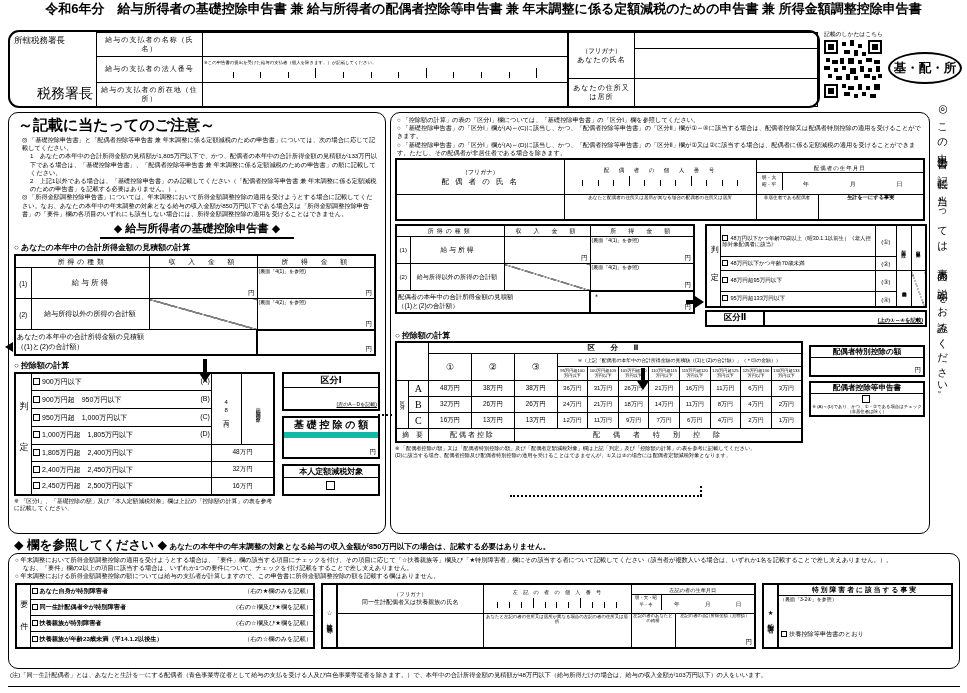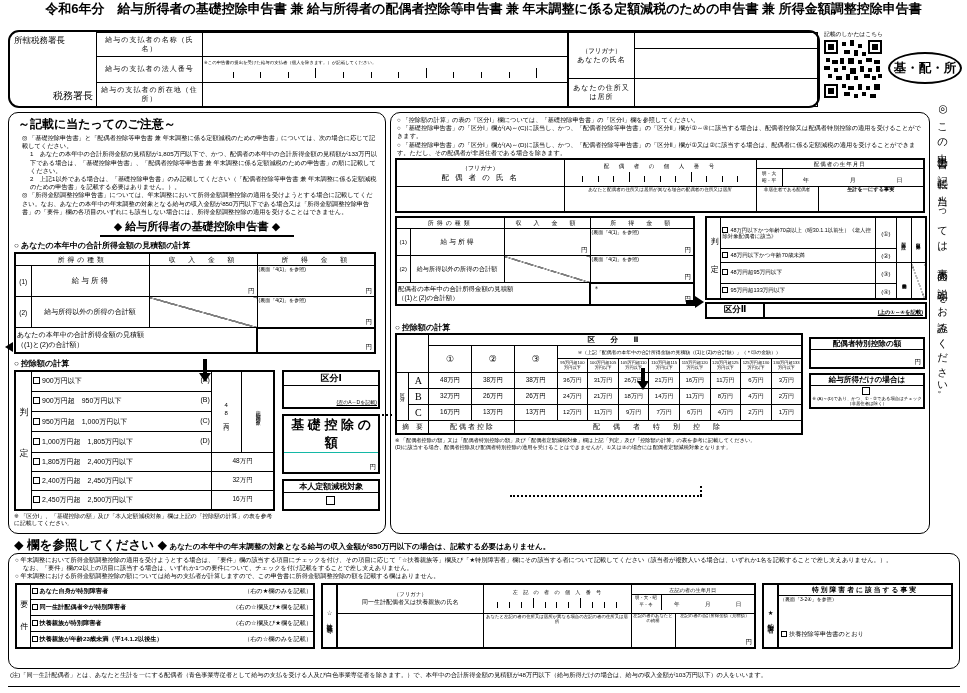--- a/index.html
+++ b/index.html
@@ -34,21 +34,21 @@
 .lbl-spread{font-size:7px;letter-spacing:1px;text-align:center;line-height:1.2}
 </style>
 </head>
 <body>
 
 <div class="abs b c" style="left:0;top:6;width:967px;font-size:13px">令和6年分　給与所得者の基礎控除申告書 兼 給与所得者の配偶者控除等申告書 兼 年末調整に係る定額減税のための申告書 兼 所得金額調整控除申告書</div>
 
 <div class="abs bx flex" style="left:8;left:8px;top:30px;width:812px;height:78px">
   <div class="rel" style="width:86px;flex:none">
     <span class="abs" style="left:4px;top:3px;font-size:8.5px">所轄税務署長</span>
-    <span class="abs" style="right:3px;bottom:3px;font-size:10px">税務署長</span>
+    <span class="abs" style="right:3px;bottom:3px;font-size:14px">税務署長</span>
   </div>
   <table class="t" style="width:472px;flex:none;height:74px;margin-top:0">
     <colgroup>
         <col style="width:106px">
         <col>
       </colgroup>
     <tbody>
         <tr style="height:24px">
       <td class="lbl-spread">給与の支払者の名称（氏名）</td>
       <td></td>
@@ -153,21 +153,21 @@
         <rect x="10" y="26" width="3" height="2"></rect>
       <rect x="15" y="27" width="2" height="2"></rect>
         <rect x="19" y="26" width="2" height="2"></rect>
         <rect x="23" y="27" width="3" height="2"></rect>
     </g>
   </svg>
 </div>
 <div class="abs c b" style="left:888px;top:52px;width:74px;height:32px;border:2.5px solid #000;border-radius:50%;line-height:28px;font-size:12.5px">基・配・所</div>
 
 <div class="abs" style="left:8px;top:112px;width:378px;height:422px;border:1.5px solid #000;border-radius:10px;padding:3px 5px">
-  <div class="b" style="font-size:12px;margin-left:4px">～記載に当たってのご注意～</div>
+  <div class="b" style="font-size:15px;margin-left:4px">～記載に当たってのご注意～</div>
   <div class="note" style="padding:1px 2px 0 8px">
     <p>◎ 「基礎控除申告書」と「配偶者控除等申告書 兼 年末調整に係る定額減税のための申告書」については、次の場合に応じて記載してください。</p>
     <p style="padding-left:8px">1　あなたの本年中の合計所得金額の見積額が1,805万円以下で、かつ、配偶者の本年中の合計所得金額の見積額が133万円以下である場合は、「基礎控除申告書」、「配偶者控除等申告書 兼 年末調整に係る定額減税のための申告書」の順に記載してください。</p>
     <p style="padding-left:8px">2　上記1以外である場合は、「基礎控除申告書」のみ記載してください（「配偶者控除等申告書 兼 年末調整に係る定額減税のための申告書」を記載する必要はありません。）。</p>
     <p>◎ 「所得金額調整控除申告書」については、年末調整において所得金額調整控除の適用を受けようとする場合に記載してください。なお、あなたの本年中の年末調整の対象となる給与の収入金額が850万円以下である場合又は「所得金額調整控除申告書」の「要件」欄の各項目のいずれにも該当しない場合には、所得金額調整控除の適用を受けることはできません。</p>
   </div>
   <div class="c" style="margin:3px 0 3px"><span class="secline b" style="font-size:11px">◆ 給与所得者の基礎控除申告書 ◆</span></div>
 
   <div class="b" style="font-size:8px;margin:1px 0">○ あなたの本年中の合計所得金額の見積額の計算</div>
   <table class="t thick" style="width:362px;border:2px solid #000">
@@ -262,21 +262,21 @@
     </tbody>
       </table>
     <div style="width:98px;margin-left:7px">
       <div style="border:2px solid #000">
         <div class="c b" style="font-size:9px;border-bottom:1px solid #000">区分Ⅰ</div>
         <div class="rel" style="height:21px">
             <span class="abs tiny" style="right:1px;bottom:1px;text-decoration:underline">(左のA～Dを記載)</span>
           </div>
       </div>
       <div style="border:2px solid #000;margin-top:5px">
-        <div class="c b" style="font-size:13px;border-bottom:1px solid #14b8a6">基 礎 控 除 の 額</div>
+        <div class="c b" style="font-size:10px;border-bottom:6px solid #14b8a6">基 礎 控 除 の 額</div>
         <div class="rel" style="height:19px">
             <span class="yen">円</span>
           </div>
       </div>
       <div style="border:2px solid #000;margin-top:5px">
         <div class="c b" style="font-size:8px;border-bottom:1px solid #000">本人定額減税対象</div>
         <div class="c" style="height:16px;padding-top:3px"><span class="cb" style="width:9px;height:9px"></span></div>
       </div>
     </div>
   </div>
@@ -290,21 +290,21 @@
     <p>○ 「基礎控除申告書」の「区分Ⅰ」欄が(A)～(D)に該当し、かつ、「配偶者控除等申告書」の「区分Ⅱ」欄が①又は②に該当する場合は、配偶者に係る定額減税の適用を受けることができます。ただし、その配偶者が非居住者である場合を除きます。</p>
   </div>
   <table class="t thick" style="width:530px;border:2px solid #000">
     <colgroup>
         <col style="width:168px">
         <col style="width:192px">
         <col style="width:62px">
         <col>
       </colgroup>
     <tbody>
-        <tr style="height:28px">
+        <tr style="height:36px">
       <td class="c">
         <div style="font-size:6px">（フリガナ）</div>
         <div style="font-size:7.5px;letter-spacing:2px">配 偶 者 の 氏 名</div>
       </td>
       <td>
         <div class="c" style="font-size:5.5px;letter-spacing:2px">配　偶　者　の　個　人　番　号</div>
         <div class="ticks">
               <i></i>
               <i></i>
               <i></i>
@@ -549,21 +549,21 @@
       </div>
     </div>
     <div style="width:116px;margin-left:6px">
       <div style="border:2px solid #000;margin-top:4px">
         <div class="c b" style="font-size:7.6px;border-bottom:1px solid #000">配偶者特別控除の額</div>
         <div class="rel" style="height:17px">
             <span class="yen">円</span>
           </div>
       </div>
       <div style="border:2px solid #000;margin-top:4px">
-        <div class="c b" style="font-size:7.6px;border-bottom:1px solid #000">給与所得だけの場合は</div>
+        <div class="c b" style="font-size:7.6px;border-bottom:1px solid #000">配偶者控除等申告書</div>
         <div class="c" style="padding-top:1px"><span class="cb" style="width:8px;height:8px"></span></div>
         <div class="tiny" style="font-size:4.4px;padding:0 1px 1px;text-align:center">※ (A)～(D)であり、かつ、①・②である場合はチェック（非居住者は除く）</div>
       </div>
     </div>
   </div>
 </div>
 
 <div class="stemD" style="left:203px;top:359px;height:15px"></div>
 <div class="arrD" style="left:199px;top:373px"></div>
 <div class="stemD" style="left:641px;top:368px;height:14px"></div>

